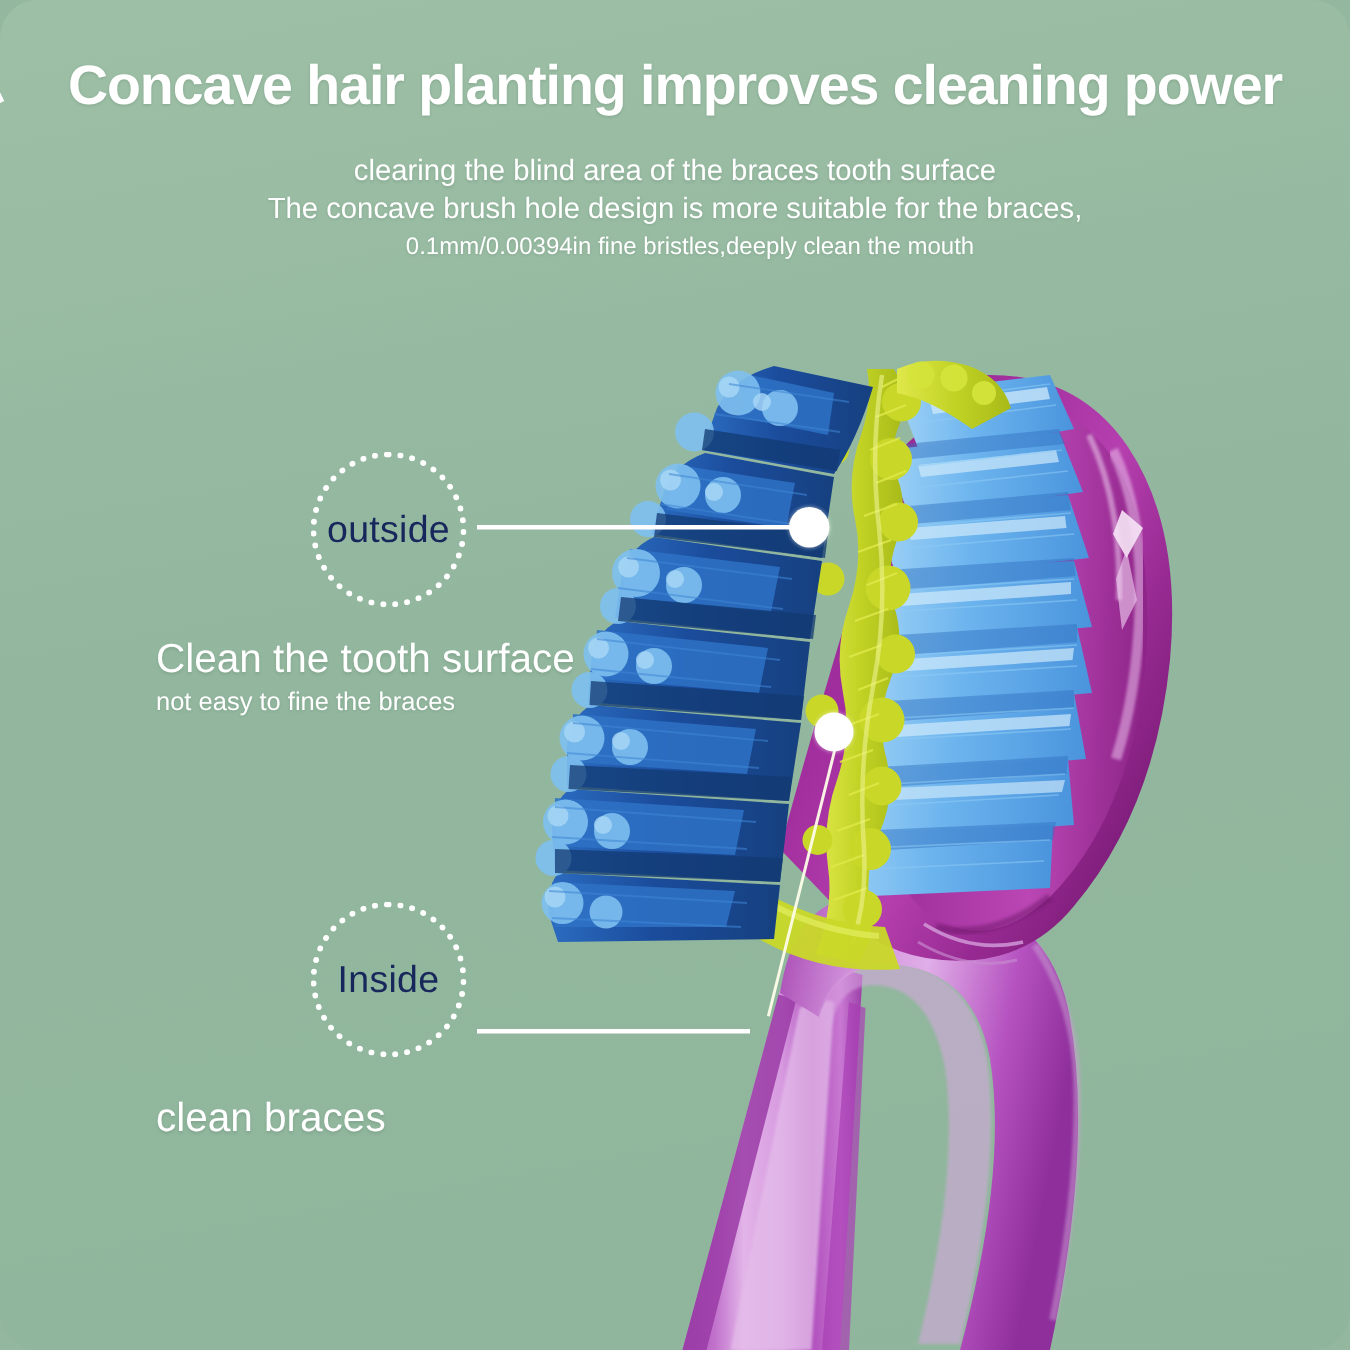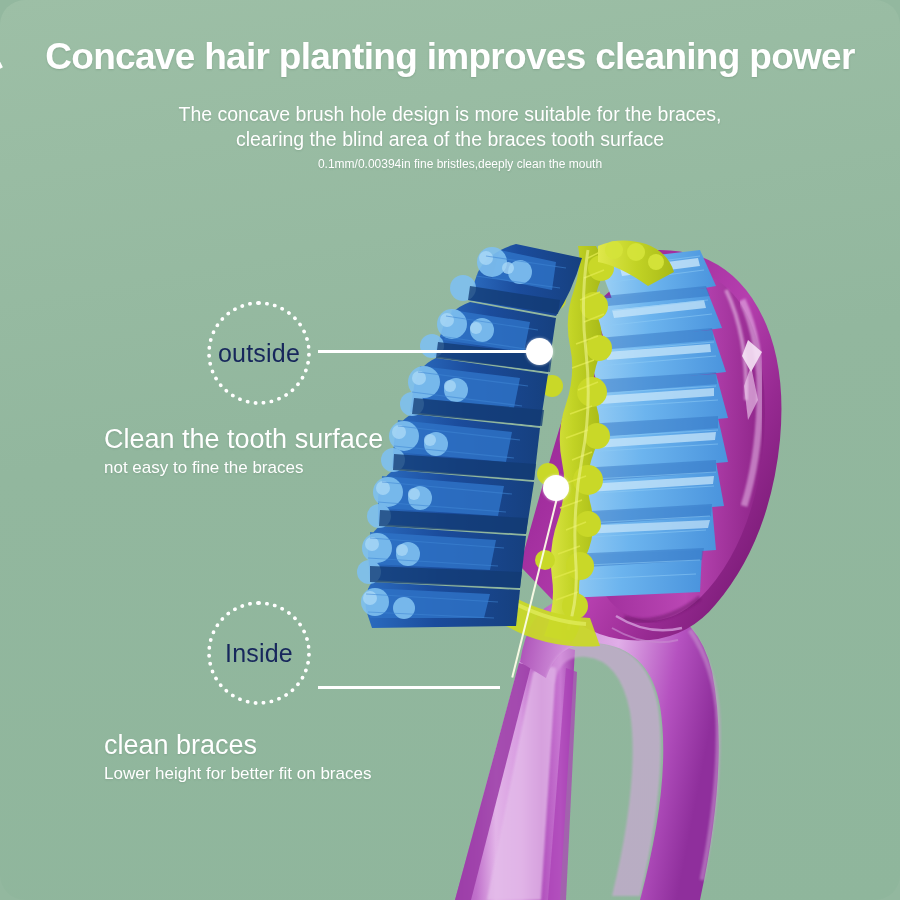--- a/index.html
+++ b/index.html
@@ -27,21 +27,21 @@
     letter-spacing:-0.7px;
     white-space:nowrap;
     text-shadow:0 1px 2px rgba(60,90,70,.22);
   }
   .subtitle {
     position:absolute; left:0; top:102px; width:900px;
     text-align:center; color:#ffffff;
     font-size:19.5px; line-height:25px; font-weight:400;
     text-shadow:0 1px 2px rgba(60,90,70,.18);
   }
-  .subtitle .l3 { font-size:12px;padding-left:20px; }
+  .subtitle .l3 { font-size:16px;padding-left:20px; }
 
   
   .callout-circle {
     position:absolute; width:104px; height:104px;
     border-radius:50%;
     border:4px dotted #ffffff;
     display:flex; align-items:center; justify-content:center;
   }
   .callout-circle span {
     color:#17275c; font-size:25px; font-weight:400;
@@ -360,22 +360,22 @@
       <g fill="#d5e43a" opacity=".95">
         <circle cx="614" cy="250" r="9"></circle>
           <circle cx="636" cy="252" r="9"></circle>
         <circle cx="656" cy="262" r="8"></circle>
       </g>
     </g>
   </svg>
 
   <div class="title">Concave hair planting improves cleaning power</div>
   <div class="subtitle">
+    <div>clearing the blind area of the braces tooth surface</div>
     <div>The concave brush hole design is more suitable for the braces,</div>
-    <div>clearing the blind area of the braces tooth surface</div>
     <div class="l3">0.1mm/0.00394in fine bristles,deeply clean the mouth</div>
   </div>
 
   <div class="callout-circle" id="circle-outside">
     <span>outside</span>
   </div>
   <div class="leader" id="leader-outside"></div>
   <div id="dot-outside"></div>
 
   <div class="block" id="block-outside">
@@ -386,16 +386,15 @@
   <div class="callout-circle" id="circle-inside">
     <span>Inside</span>
   </div>
   <div class="leader" id="leader-inside-h"></div>
   <div id="leader-inside-diag"></div>
   <div id="hairline-inside"></div>
   <div id="dot-inside"></div>
 
   <div class="block" id="block-inside">
     <div class="head">clean braces</div>
-    <div class="sub">Lower height for better fit on braces</div>
   </div>
 
 </div>
 
 </body></html>

